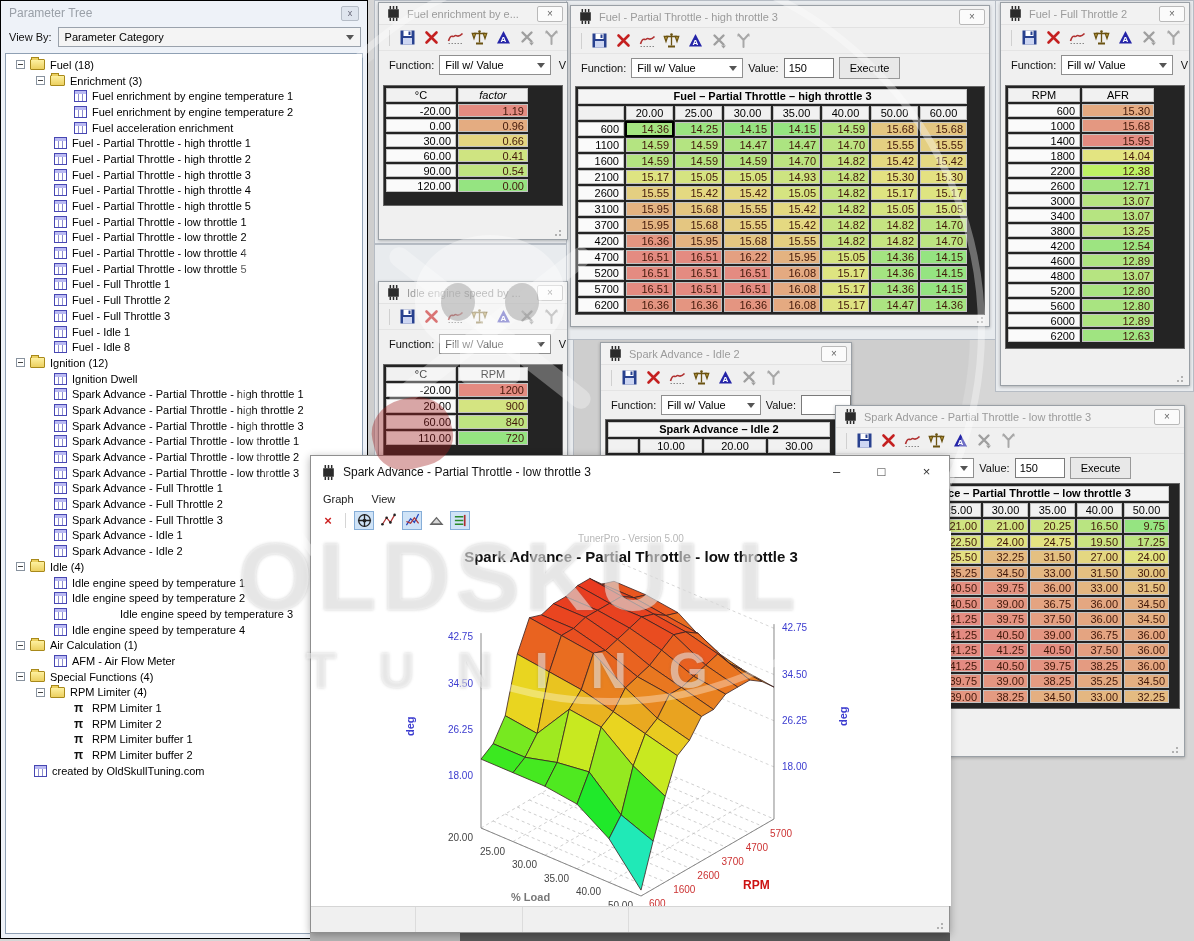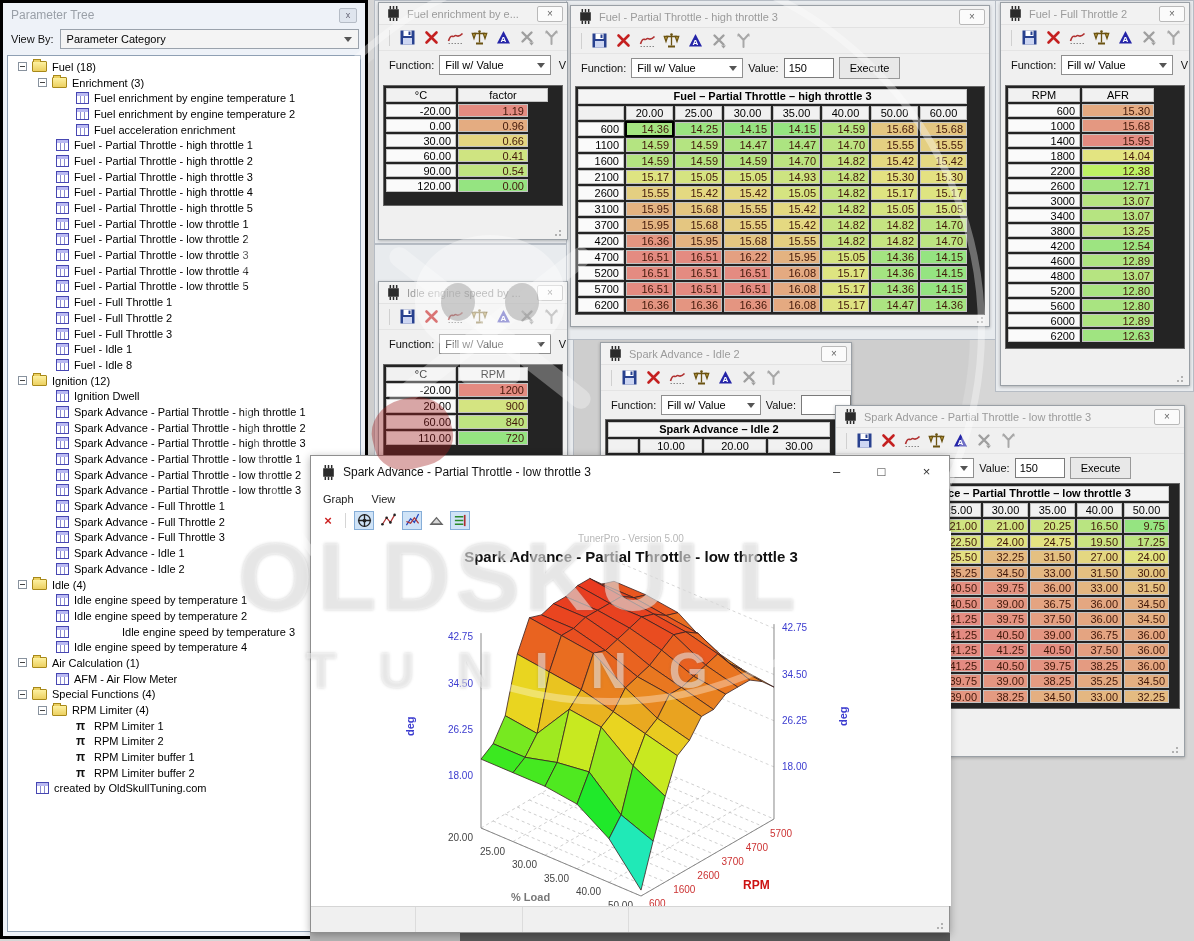--- a/index.html
+++ b/index.html
@@ -36,21 +36,21 @@
   .rh { background:#fafafa; text-align:right; padding-right:4px; }
   .vc { text-align:right; padding-right:3px; color:#42180a; }
   .vc.sel { outline:2px solid #000; outline-offset:-1px; }
   .grip { position:absolute; right:3px; bottom:2px; width:10px; height:10px; opacity:.6;
           background:radial-gradient(circle at 2px 8px,#888 1px,transparent 1.3px),
                      radial-gradient(circle at 6px 8px,#888 1px,transparent 1.3px),
                      radial-gradient(circle at 6px 4px,#888 1px,transparent 1.3px); }
 
   
   .ptree { position:absolute; left:0; top:0; width:368px; height:939px; background:#eef2f8;
-           border:3px solid #000000; z-index:2; }
+           border:1px solid #000000; z-index:2; }
   .ptitle { height:24px; display:flex; align-items:center; padding:0 8px; }
   .ptitle .ttext { color:#9aa0a8; font-size:12px; flex:1; }
   .pclose { width:18px; height:15px; border:1px solid #b5bcc6; background:#dfe5ee; color:#667;
             font-size:9px; line-height:12px; text-align:center; border-radius:2px; }
   .viewby { display:flex; align-items:center; gap:6px; padding:2px 6px 4px 8px; }
   .vbselect { flex:1; height:20px; background:#f4f4f4; border:1px solid #9aa2ac; display:flex;
               align-items:center; justify-content:space-between; padding:0 6px; }
   .treebody { position:absolute; left:4px; right:4px; top:52px; bottom:4px; background:#fff;
               border:1px solid #8fa0b4; overflow:hidden; padding:3px 0 0 2px; }
   .titem { display:flex; align-items:center; height:15.7px; white-space:nowrap; }
@@ -179,24 +179,20 @@
         <div class="titem" style="padding-left: 46px;">
           <span class="tico"></span>
           <span>Fuel - Partial Throttle - low throttle 1</span>
         </div>
         <div class="titem" style="padding-left: 46px;">
           <span class="tico"></span>
           <span>Fuel - Partial Throttle - low throttle 2</span>
         </div>
         <div class="titem" style="padding-left: 46px;">
           <span class="tico"></span>
-          <span>Fuel - Partial Throttle - low throttle 3</span>
-        </div>
-        <div class="titem" style="padding-left: 46px;">
-          <span class="tico"></span>
           <span>Fuel - Partial Throttle - low throttle 4</span>
         </div>
         <div class="titem" style="padding-left: 46px;">
           <span class="tico"></span>
           <span>Fuel - Partial Throttle - low throttle 5</span>
         </div>
         <div class="titem" style="padding-left: 46px;">
           <span class="tico"></span>
           <span>Fuel - Full Throttle 1</span>
         </div>
@@ -392,21 +388,21 @@
           <span class="funclabel">Function:</span>
           <div class="fselect" style="width: 112px;">
             <span>Fill w/ Value</span>
             <span class="chev"></span>
           </div>
           <span class="tailv">V</span>
         </div>
         <div class="twtable" style="top: 82px; height: 121px;">
           <div class="trow">
             <div class="hc" style="width: 70px; height: 14px;">°C</div>
-            <div class="hc" style="width: 90px; height: 14px;">factor</div>
+            <div class="hc" style="width: 70px; height: 14px; font-style: italic;">factor</div>
           </div>
           <div class="trow">
             <div class="rh" style="width: 70px; height: 13px;">-20.00</div>
             <div class="vc" style="width: 70px; height: 13px; background: rgb(228, 139, 129);">1.19</div>
           </div>
           <div class="trow">
             <div class="rh" style="width: 70px; height: 13px;">0.00</div>
             <div class="vc" style="width: 70px; height: 13px; background: rgb(228, 172, 129);">0.96</div>
           </div>
           <div class="trow">

